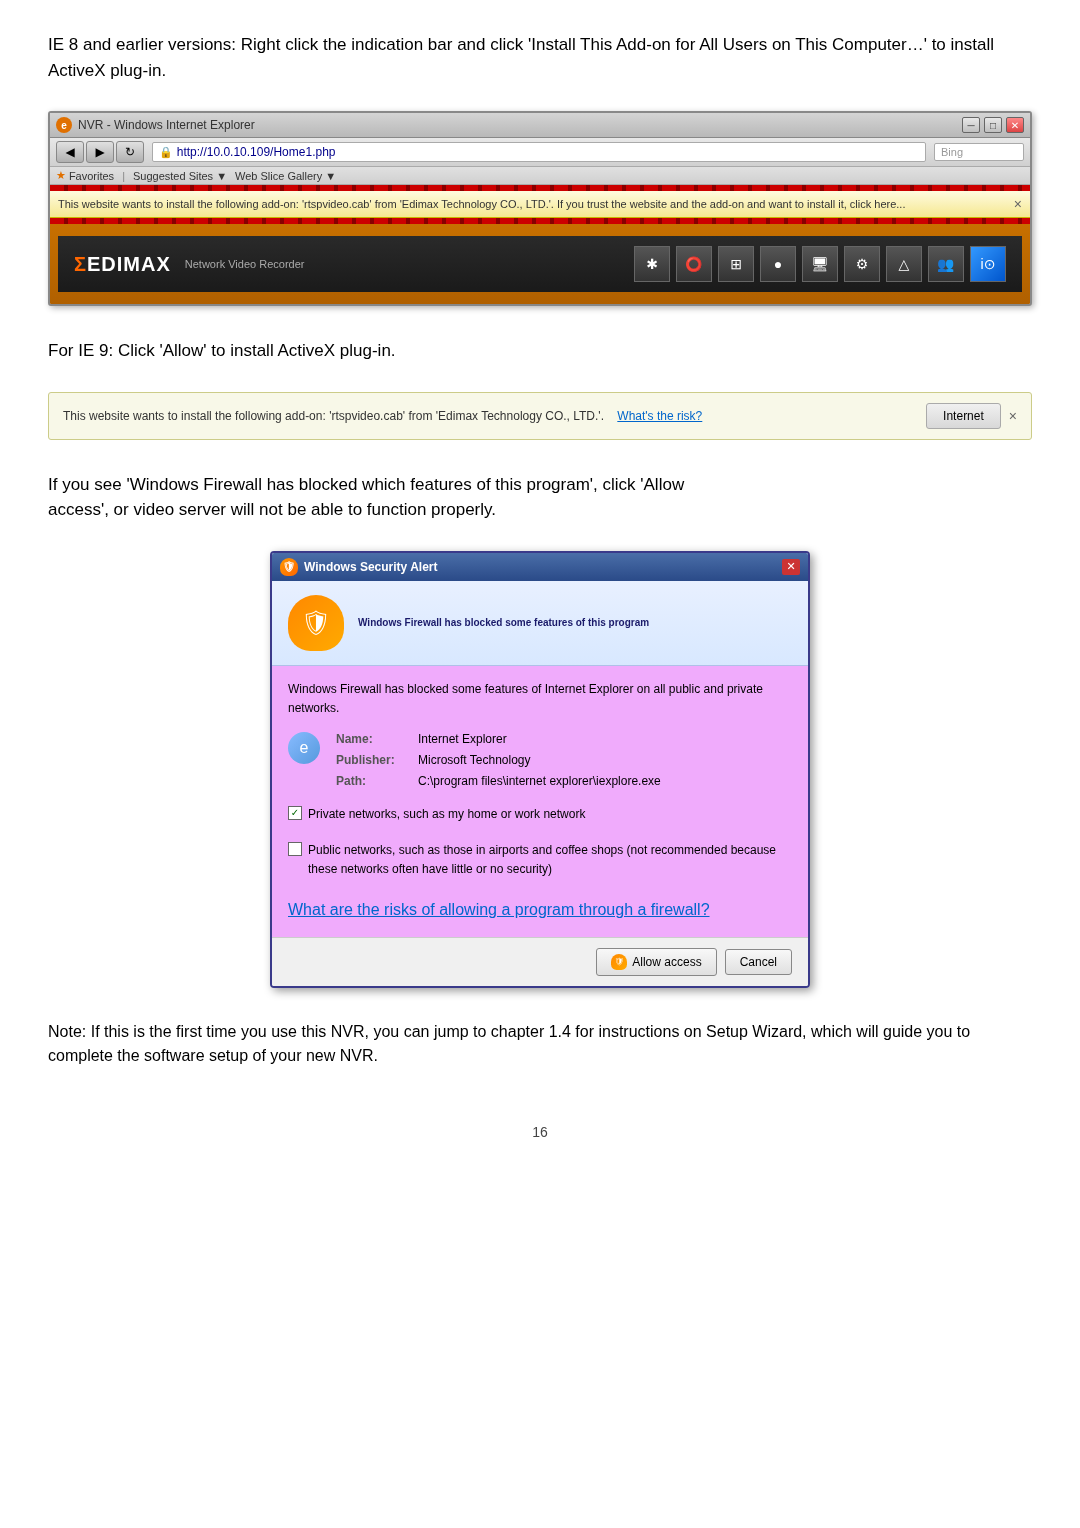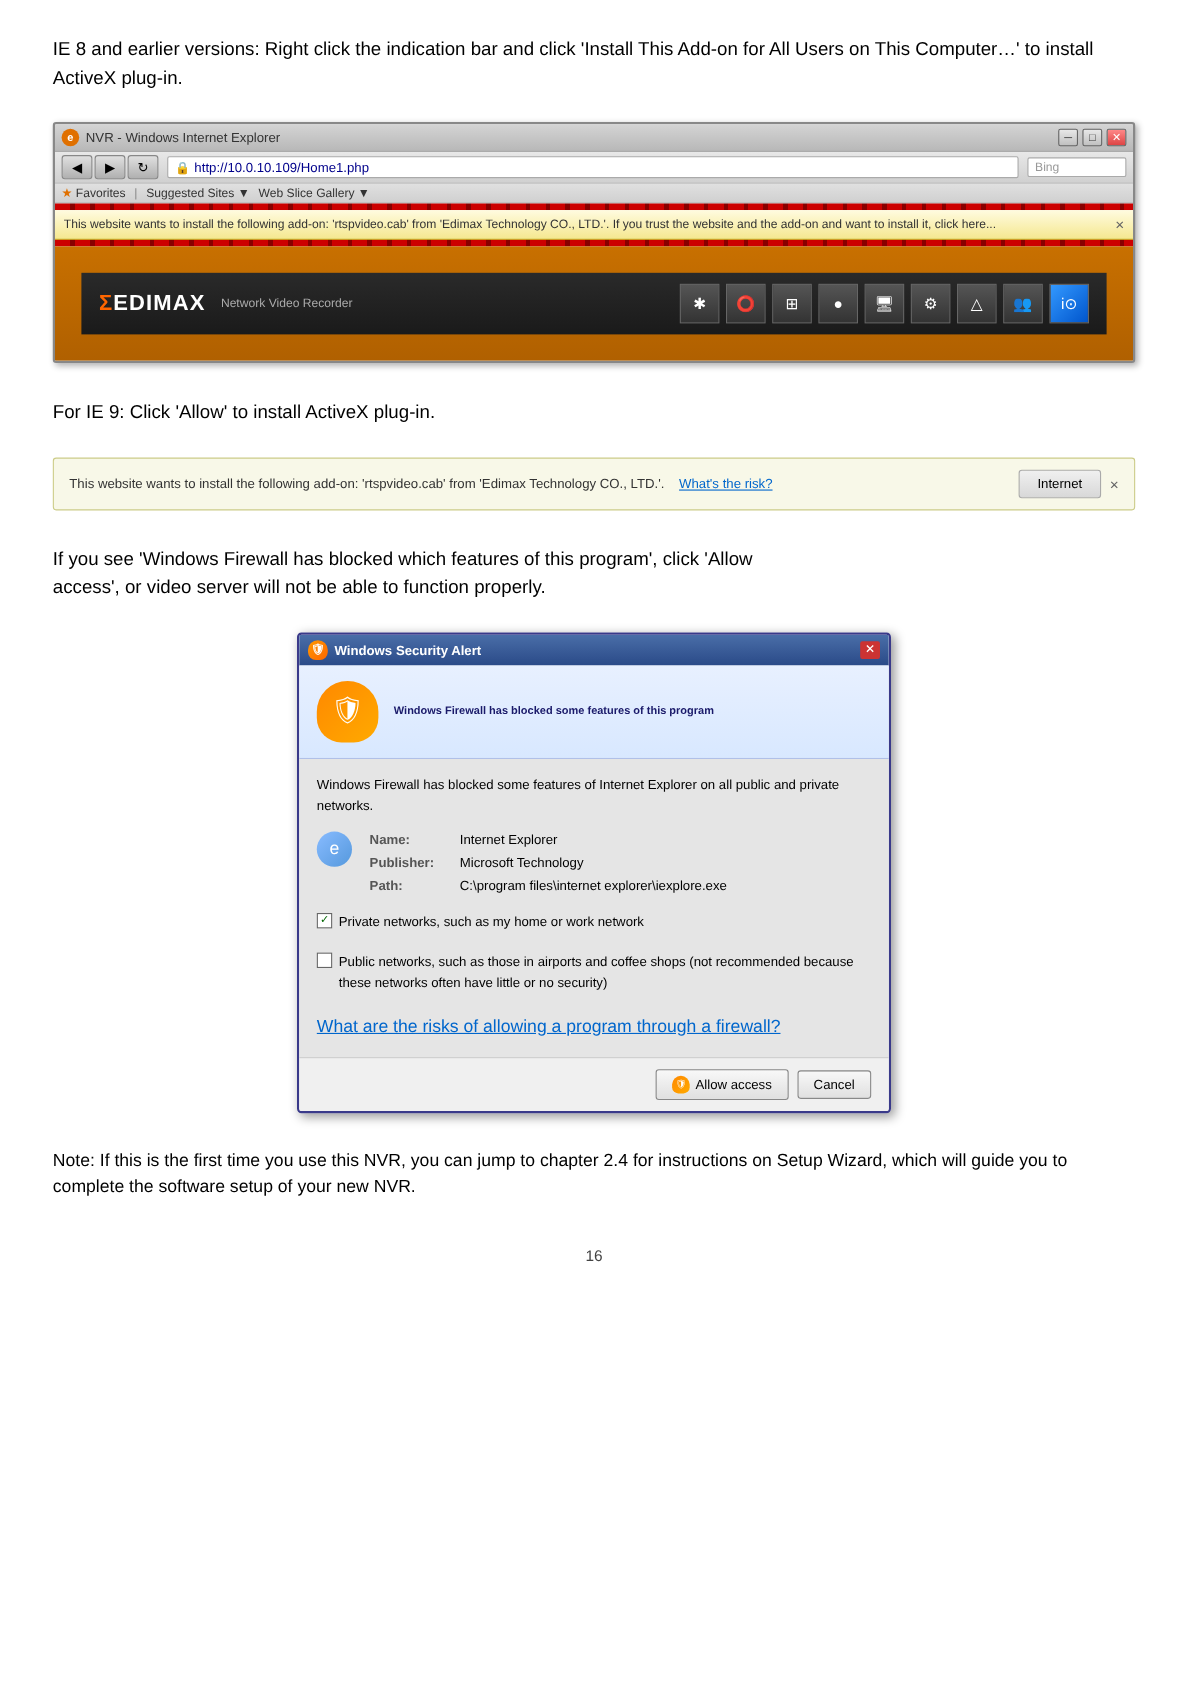--- a/index.html
+++ b/index.html
@@ -134,21 +134,21 @@
       font-size: 14px; cursor: pointer; color: #666; margin-left: 8px;
     }
 
     .browser-content {
       background: linear-gradient(to bottom, #c87000, #b06000);
       min-height: 80px;
       display: flex;
       flex-direction: column;
       align-items: center;
       justify-content: center;
-      padding: 24px;
+      padding: 8px;
     }
 
     .edimax-banner {
       background: linear-gradient(to bottom, #2a2a2a, #1a1a1a);
       width: 100%;
       padding: 10px 16px;
       display: flex;
       align-items: center;
       justify-content: space-between;
     }
@@ -271,21 +271,21 @@
       font-size: 24px; color: white; flex-shrink: 0;
     }
     .win-dialog-header-text {
       font-size: 10px;
       font-weight: bold;
       color: #1a1a6a;
       line-height: 1.4;
     }
 
     .win-dialog-body {
-      background: #e5e5e5;
+      background: #f0abfc;
       padding: 14px 16px;
       font-size: 12px;
       line-height: 1.6;
     }
     .win-dialog-body p { margin-bottom: 10px; }
     .detail-icon {
       width: 32px; height: 32px;
       background: linear-gradient(135deg, #88bbff, #5599dd);
       border-radius: 50%;
       display: flex; align-items: center; justify-content: center;
@@ -352,21 +352,21 @@
     .note-text {
       font-size: 16px;
       line-height: 1.55;
       margin-top: 4px;
     }
 
     .page-number {
       text-align: center;
       font-size: 14px;
       color: #444;
-      margin-top: 40px;
+      margin-top: 55px;
     }
   </style>
 </head>
 <body>
 
 <p class="intro-text">IE 8 and earlier versions: Right click the indication bar and click 'Install This Add-on for All Users on This Computer…' to install ActiveX plug-in.</p>
 
 <div class="browser-window">
 
   <div class="browser-titlebar">
@@ -517,15 +517,15 @@
     <div class="win-dialog-footer">
       <button class="allow-access-btn">
         <span class="allow-icon">🛡</span>
         <span>Allow access</span>
       </button>
       <button class="cancel-btn">Cancel</button>
     </div>
   </div>
 </div>
 
-<p class="note-text">Note: If this is the first time you use this NVR, you can jump to chapter 2.4 for instructions on Setup Wizard, which will guide you to complete the software setup of your new NVR.</p>
+<p class="note-text">Note: If this is the first time you use this NVR, you can jump to chapter 1.4 for instructions on Setup Wizard, which will guide you to complete the software setup of your new NVR.</p>
 
 <p class="page-number">16</p>
 
 </body></html>

